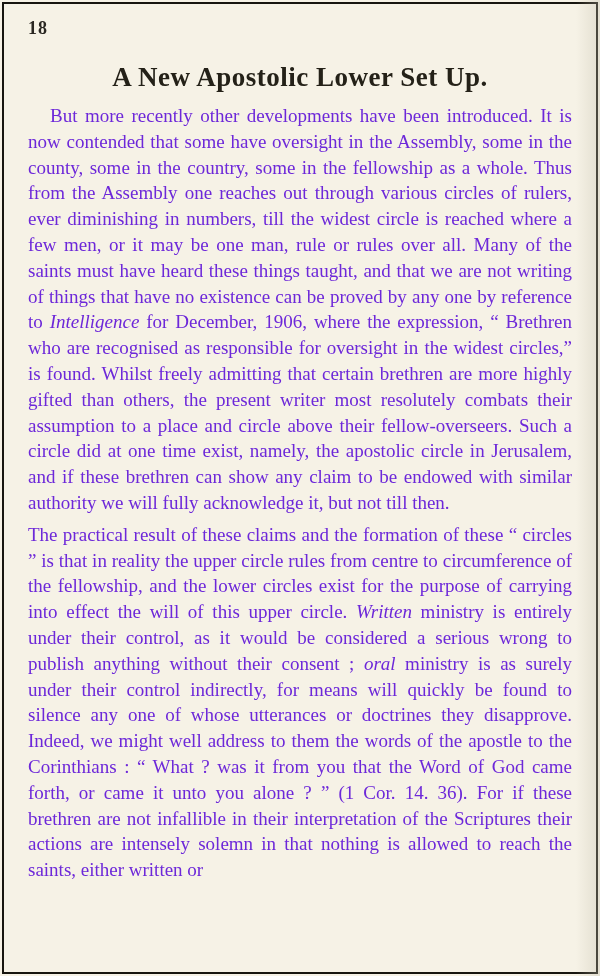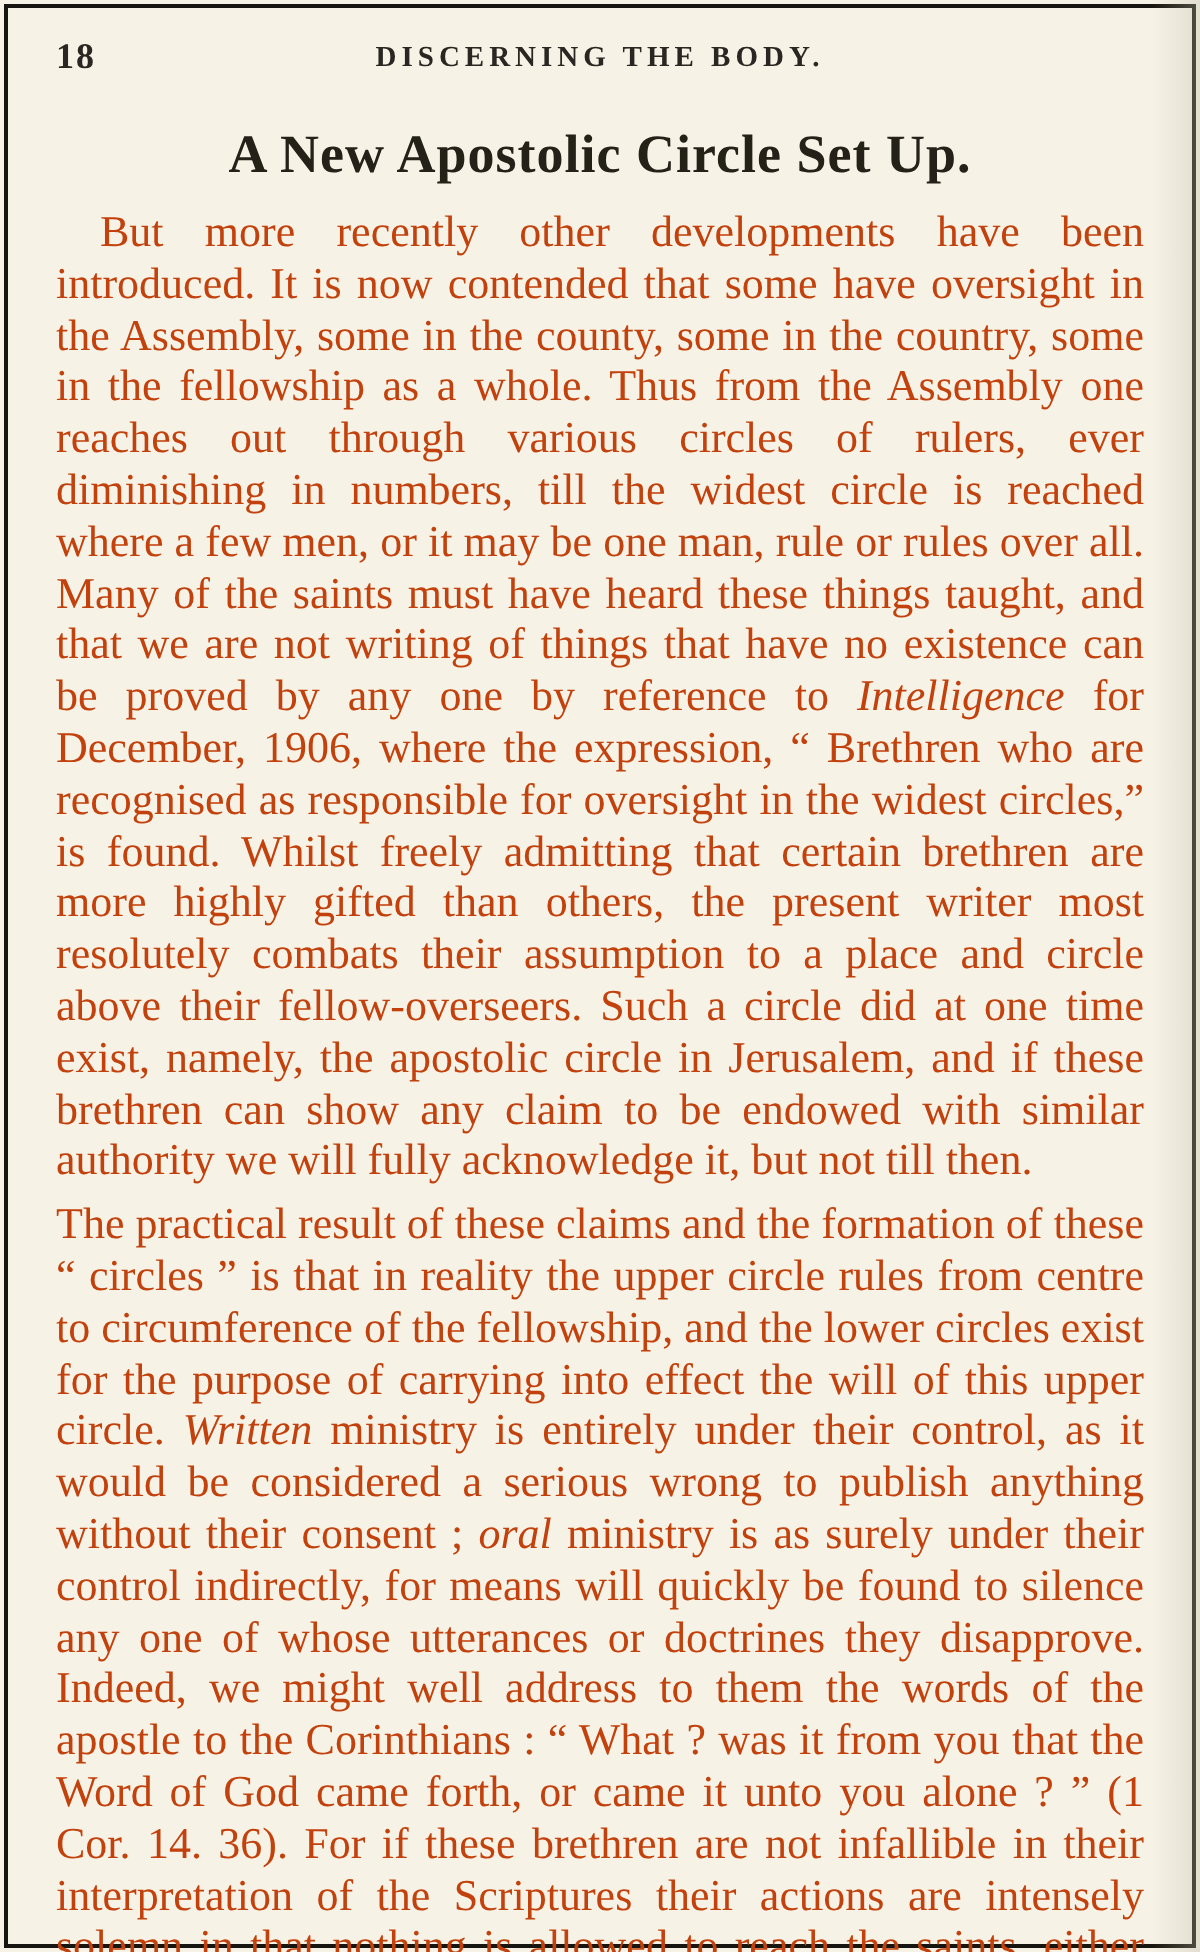--- a/index.html
+++ b/index.html
@@ -57,25 +57,25 @@
     font-size: 27px;
     font-weight: bold;
     letter-spacing: 0.5px;
     margin: 18px 0 10px 0;
     color: #242118;
   }
   .section-heading.second {
     margin-top: 26px;
   }
   .body-paragraph {
-    font-size: 22px;
+    font-size: 19px;
     line-height: 25.8px;
     text-align: justify;
     margin: 0 0 6px 0;
-    color: #c2410c;
+    color: #6d28d9;
   }
   .body-paragraph.indented {
     text-indent: 22px;
   }
   .body-paragraph .it {
     font-style: italic;
   }
   
   .scan-shade {
     position: absolute;
@@ -90,22 +90,21 @@
 </head>
 <body>
 
 <div class="scan">
   <div class="frame"></div>
   <div class="scan-shade"></div>
 
   <div class="page-inner">
     <header class="page-header">
       <span class="page-number">18</span>
-      <span class="running-title">DISCERNING THE BODY.</span>
     </header>
 
     <main id="sections">
-        <h2 class="section-heading">A New Apostolic Circle Set Up.</h2>
+        <h2 class="section-heading">A New Apostolic Lower Set Up.</h2>
         <p class="body-paragraph indented"><span>But more recently other developments have been introduced.  It is now contended that some have oversight in the Assembly, some in the county, some in the country, some in the fellowship as a whole.  Thus from the Assembly one reaches out through various circles of rulers, ever diminishing in numbers, till the widest circle is reached where a few men, or it may be one man, rule or rules over all.  Many of the saints must have heard these things taught, and that we are not writing of things that have no existence can be proved by any one by reference to </span><span class="it">Intelligence</span><span> for December, 1906, where the expression, “ Brethren who are recognised as responsible for oversight in the widest circles,” is found.  Whilst freely admitting that certain brethren are more highly gifted than others, the present writer most resolutely combats their assumption to a place and circle above their fellow-overseers.  Such a circle did at one time exist, namely, the apostolic circle in Jerusalem, and if these brethren can show any claim to be endowed with similar authority we will fully acknowledge it, but not till then.</span></p>
         <p class="body-paragraph"><span>The practical result of these claims and the formation of these “ circles ” is that in reality the upper circle rules from centre to circumference of the fellowship, and the lower circles exist for the purpose of carrying into effect the will of this upper circle.  </span><span class="it">Written</span><span> ministry is entirely under their control, as it would be considered a serious wrong to publish anything without their consent ; </span><span class="it">oral</span><span> ministry is as surely under their control indirectly, for means will quickly be found to silence any one of whose utterances or doctrines they disapprove.  Indeed, we might well address to them the words of the apostle to the Corinthians : “ What ? was it from you that the Word of God came forth, or came it unto you alone ? ” (1 Cor. 14. 36).  For if these brethren are not infallible in their interpretation of the Scriptures their actions are intensely solemn in that nothing is allowed to reach the saints, either written or</span></p>
       </main>
   </div>
 </div>
 
 </body></html>

